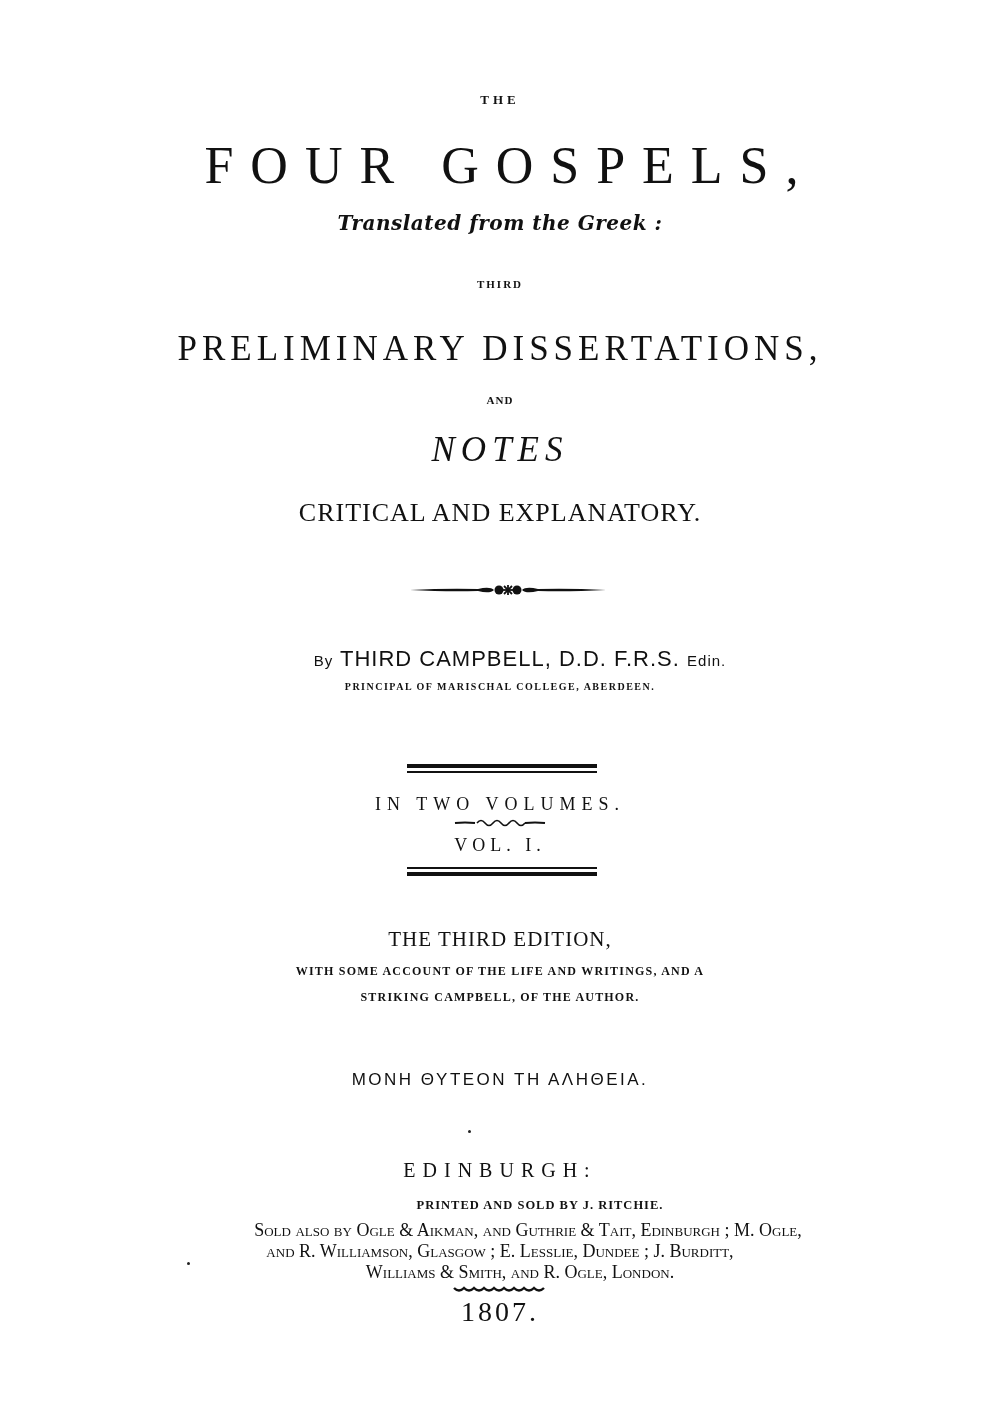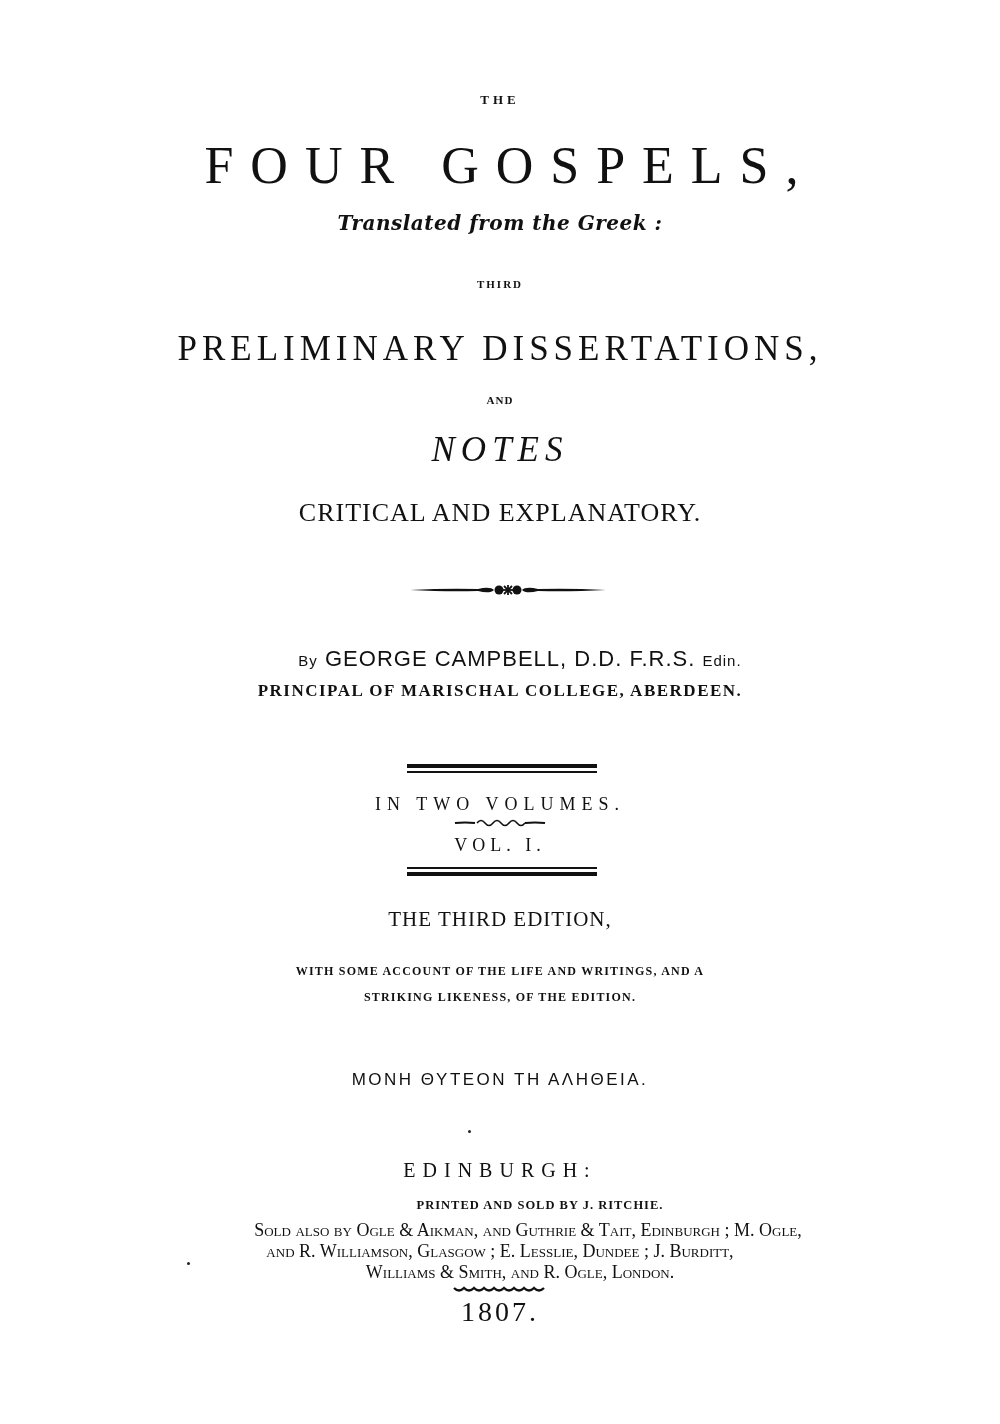--- a/index.html
+++ b/index.html
@@ -10,24 +10,24 @@
   .t-the { top: 93px; font-size: 13px; font-weight: bold; letter-spacing: 4px; }
   .t-four { top: 140px; font-size: 52px; letter-spacing: 17px; padding-left: 10px; }
   .t-trans { top: 213px; font-size: 20px; font-weight: bold; font-family: "DejaVu Serif", serif; letter-spacing: 0.5px; font-style: italic; }
   .t-with { top: 279px; font-size: 11px; font-weight: bold; letter-spacing: 2px; }
   .t-prelim { top: 331px; font-size: 35px; letter-spacing: 5px; }
   .t-and { top: 395px; font-size: 11px; font-weight: bold; letter-spacing: 1px; }
   .t-notes { top: 432px; font-size: 35px; font-style: italic; letter-spacing: 6px; }
   .t-critical { top: 500px; font-size: 26px; letter-spacing: 1px; }
   .t-by { top: 648px; font-size: 22px; font-family: "Liberation Sans", sans-serif; letter-spacing: 1px; padding-left: 20px; }
   .t-by .small { font-size: 15px; }
-  .t-principal { top: 682px; font-size: 17px; font-weight: bold; letter-spacing: 1.5px; }
+  .t-principal { top: 682px; font-size: 10px; font-weight: bold; letter-spacing: 1.5px; }
   .t-vols { top: 789px; font-size: 18px; letter-spacing: 6px; margin-top: 6px; }
   .t-vol { top: 836px; font-size: 18px; letter-spacing: 5px; }
-  .t-third { top: 909px; font-size: 21px; letter-spacing: 1px; }
+  .t-third { top: 929px; font-size: 21px; letter-spacing: 1px; }
   .t-account { top: 965px; font-size: 12px; font-weight: bold; letter-spacing: 1.2px; }
   .t-striking { top: 991px; font-size: 12px; font-weight: bold; letter-spacing: 1.2px; }
   .t-motto { top: 1071px; font-size: 17px; letter-spacing: 2.5px; font-family: "Liberation Sans", sans-serif; }
   .t-edin { top: 1160px; font-size: 20px; letter-spacing: 7px; }
   .t-printed { top: 1199px; font-size: 12.5px; font-weight: bold; letter-spacing: 1px; padding-left: 40px; }
   .t-sold1 { top: 1221px; font-size: 18px; padding-left: 28px; }
   .t-sold2 { top: 1242px; font-size: 18px; }
   .t-sold3 { top: 1263px; font-size: 18px; padding-left: 20px; }
   .t-year { top: 1298px; font-size: 28px; letter-spacing: 3px; }
 
@@ -65,21 +65,21 @@
       <line x1="95" y1="8" x2="105" y2="8"></line>
       <line x1="96" y1="4" x2="104" y2="12"></line>
       <line x1="104" y1="4" x2="96" y2="12"></line>
     </g>
     <circle cx="109" cy="8" r="4.5" fill="#111"></circle>
     <path d="M198 8 Q160 6 130 7 Q118 4 114 8 Q118 12 130 9 Q160 10 198 8 Z" fill="#111"></path>
   </svg>
 
   <div class="line t-by">
     <span class="small">By</span>
-    <span>GEORGE CAMPBELL, D.D. F.R.S.</span>
+    <span>THIRD CAMPBELL, D.D. F.R.S.</span>
     <span class="small">Edin.</span>
   </div>
   <div class="line t-principal">PRINCIPAL OF MARISCHAL COLLEGE, ABERDEEN.</div>
 
   <div class="rule-group rule-top">
     <div class="rule-thick"></div>
       <div class="rule-thin"></div>
   </div>
   <div class="line t-vols">IN TWO VOLUMES.</div>
   <svg class="mini-orn" viewBox="0 0 94 10">
@@ -88,21 +88,21 @@
     <path d="M72 5 Q82 4 92 5" stroke="#111" stroke-width="2" fill="none"></path>
   </svg>
   <div class="line t-vol">VOL. I.</div>
   <div class="rule-group rule-bottom">
     <div class="rule-thin"></div>
       <div class="rule-thick"></div>
   </div>
 
   <div class="line t-third">THE THIRD EDITION,</div>
   <div class="line t-account">WITH SOME ACCOUNT OF THE LIFE AND WRITINGS, AND A</div>
-  <div class="line t-striking">STRIKING LIKENESS, OF THE EDITION.</div>
+  <div class="line t-striking">STRIKING CAMPBELL, OF THE AUTHOR.</div>
 
   <div class="line t-motto">ΜΟΝΗ ΘΥΤΕΟΝ ΤΗ ΑΛΗΘΕΙΑ.</div>
   <div class="speck" style="left:468px; top:1130px;"></div>
 
   <div class="line t-edin">EDINBURGH:</div>
   <div class="line t-printed">PRINTED AND SOLD BY J. RITCHIE.</div>
   <div class="line t-sold1 sc">Sold also by Ogle &amp; Aikman, and Guthrie &amp; Tait, Edinburgh ;  M. Ogle,</div>
   <div class="line t-sold2 sc">and R. Williamson, Glasgow ;  E. Lesslie, Dundee ;  J. Burditt,</div>
   <div class="line t-sold3 sc">Williams &amp; Smith, and R. Ogle, London.</div>
   <div class="speck" style="left:187px; top:1262px;"></div>

